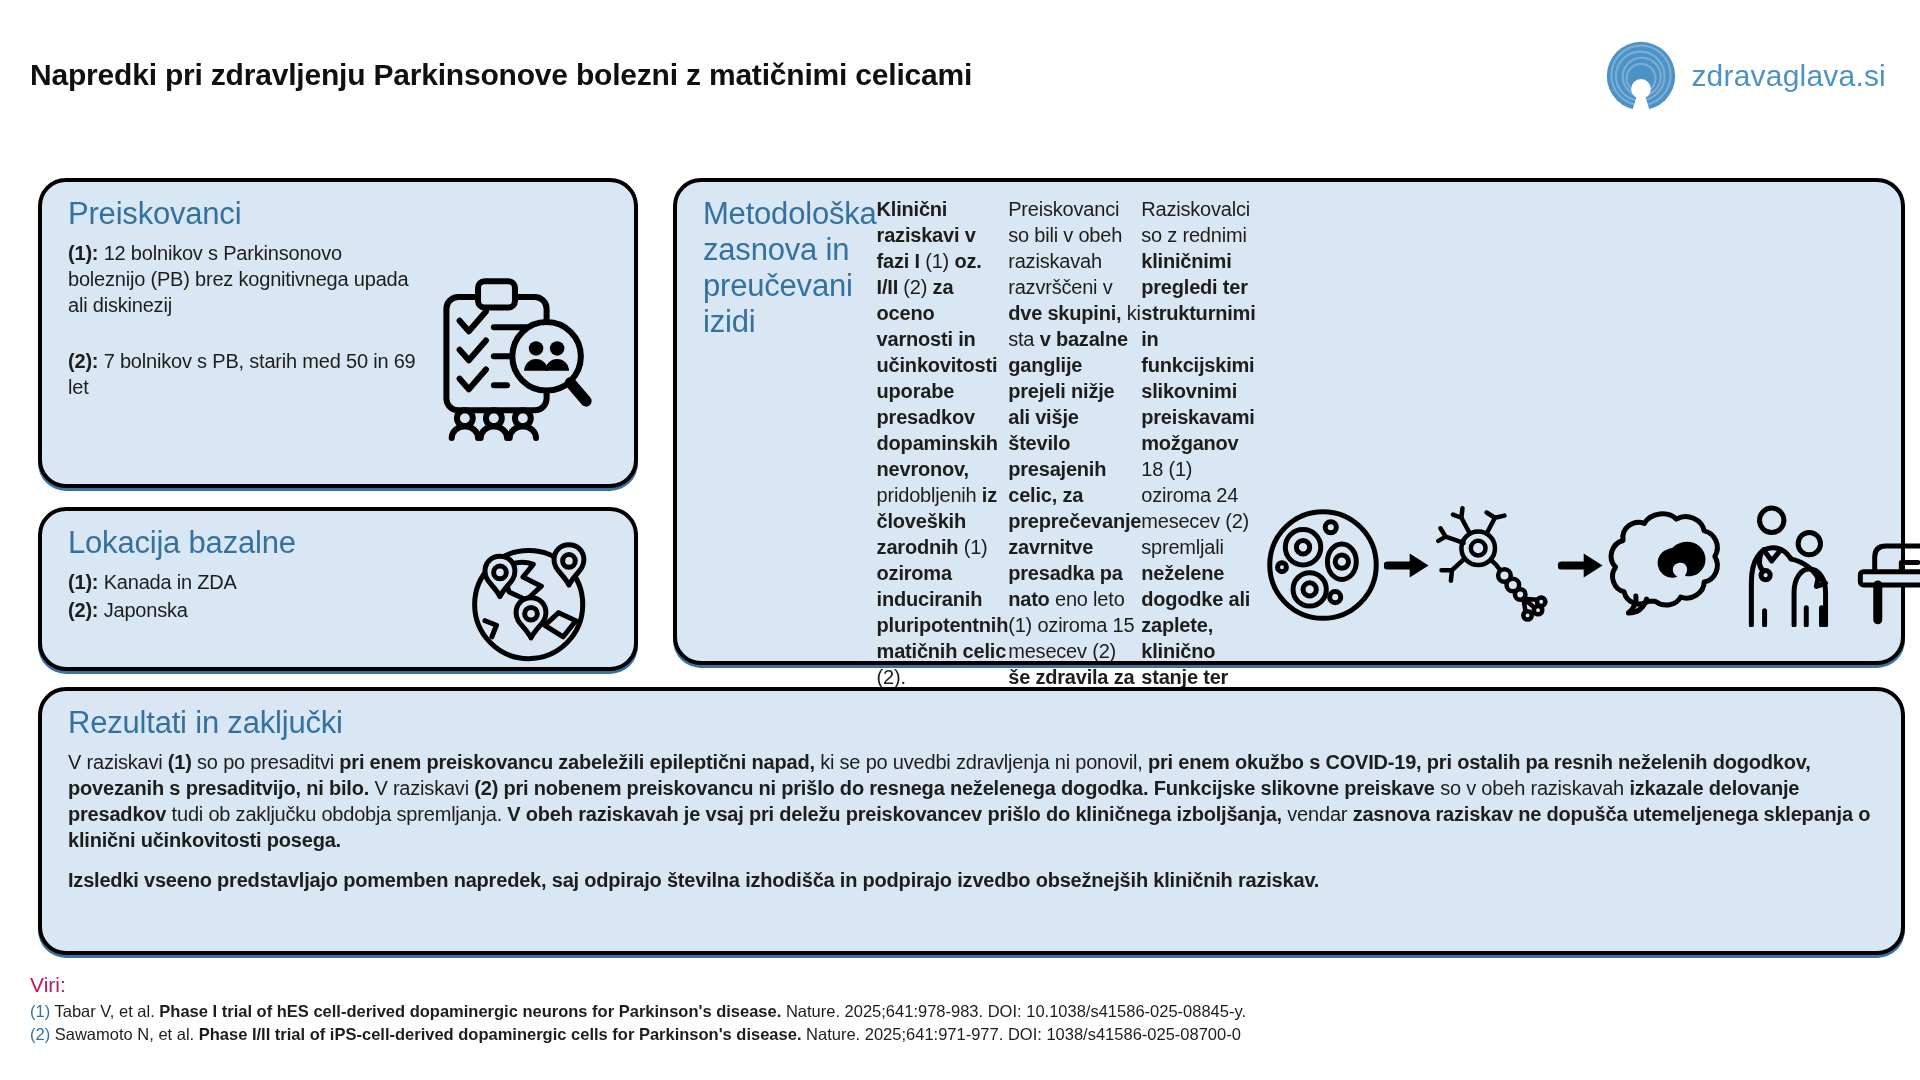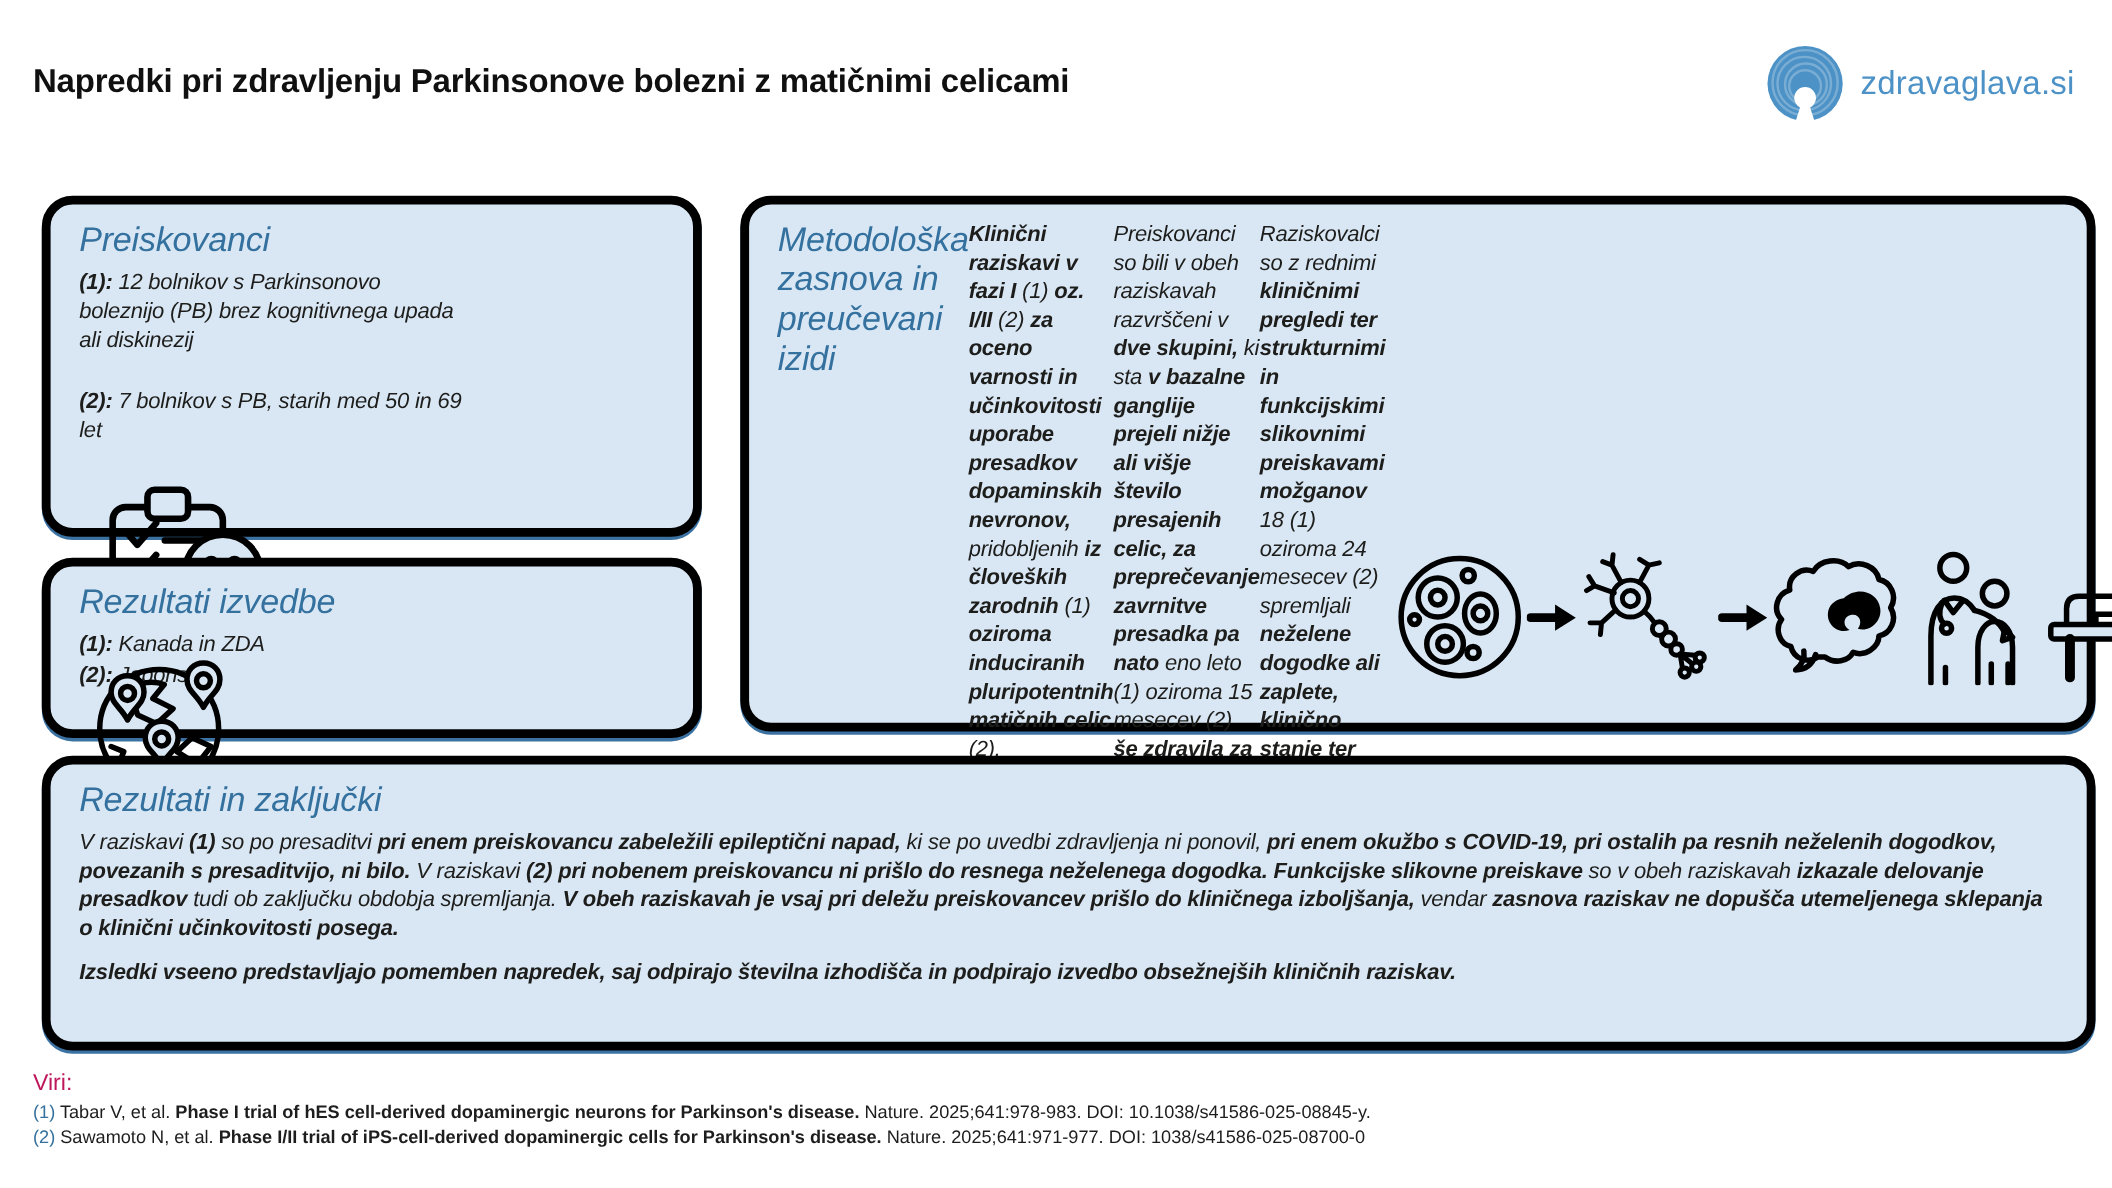--- a/index.html
+++ b/index.html
@@ -5,32 +5,32 @@
   html,body{margin:0;padding:0;background:#ffffff;}
   .page{position:relative;width:1920px;height:1080px;background:#ffffff;overflow:hidden;
         font-family:"Liberation Sans", sans-serif;color:#1d1d1b;}
   .main-title{position:absolute;left:30px;top:58px;margin:0;font-size:30px;font-weight:700;
         color:#101010;letter-spacing:-0.2px;}
   
   .logo{position:absolute;top:38px;right:34px;display:flex;align-items:center;gap:12px;}
   .logo svg{width:76px;height:76px;}
   .logo-text{font-size:30px;color:#4d92c6;letter-spacing:0.2px;}
   
-  .box{position:absolute;background:#d9e7f4;border:8px solid #000000;border-radius:28px;
-       box-shadow:0 3px 0 #3b72a2;box-sizing:border-box;padding:14px 28px 16px 26px;font-style:italic;}
+  .box{position:absolute;background:#d9e7f4;border:4px solid #000000;border-radius:28px;
+       box-shadow:0 3px 0 #3b72a2;box-sizing:border-box;padding:14px 28px 16px 26px;}
   .box-title{margin:0 0 8px 0;font-size:31px;font-weight:400;color:#35719e;letter-spacing:-0.2px;}
   .para{margin:0 0 10px 0;font-size:20px;line-height:1.3;letter-spacing:-0.2px;}
   .para:last-child{margin-bottom:0;}
   .b{font-weight:700;}
   .accent{color:#35719e;}
   #box-preiskovanci{left:38px;top:178px;width:600px;height:310px;}
   #box-lokacija{left:38px;top:507px;width:600px;height:164px;}
   #box-metodologija{left:673px;top:178px;width:1232px;height:487px;display:flex;flex-direction:row;}
   #box-rezultati{left:38px;top:687px;width:1867px;height:268px;}
-  .split{display:flex;justify-content:space-between;align-items:flex-start;flex-direction:column;}
+  .split{display:flex;justify-content:space-between;align-items:flex-start;}
   .text-col{width:352px;}
   .gap-top{margin-top:30px;}
   .side-icon{flex:0 0 auto;display:flex;align-items:center;justify-content:center;}
   #box-preiskovanci .side-icon{width:190px;padding-top:28px;}
   #box-lokacija .side-icon{width:150px;margin-top:-38px;}
   .icon-row{margin-top:auto;display:flex;align-items:center;justify-content:space-between;
             padding:0 6px 4px 6px;height:152px;}
   .icon-row svg{display:block;}
   
   .sources{position:absolute;left:30px;top:970px;font-size:16.5px;line-height:1.42;}
@@ -90,21 +90,21 @@
             <circle cx="74" cy="114" r="6"></circle>
           <path d="M20 129 a10 9 0 0 1 20 0"></path>
             <path d="M42 129 a10 9 0 0 1 20 0"></path>
             <path d="M64 129 a10 9 0 0 1 20 0"></path>
         </svg>
       </div>
     </div>
   </div>
 
   <div class="box" id="box-lokacija">
-    <h2 class="box-title">Rezultati izvedbe</h2>
+    <h2 class="box-title">Lokacija bazalne</h2>
     <div class="split">
       <div class="text-col">
         <p class="para" style="margin-bottom:2px"><span class="b">(1):</span><span> Kanada in ZDA</span></p>
         <p class="para"><span class="b">(2):</span><span> Japonska</span></p>
       </div>
       <div class="side-icon">
         <svg viewBox="0 0 120 120" width="138" height="138" fill="none" stroke="#000" stroke-width="5" stroke-linecap="round" stroke-linejoin="round">
           <circle cx="58" cy="64" r="47"></circle>
           <path d="M34 32 q16 -8 28 -3 l-9 11 l16 8 l-13 12 l-15 -7 z"></path>
           <path d="M72 82 l12 -11 l15 7 l-11 14 z"></path>

